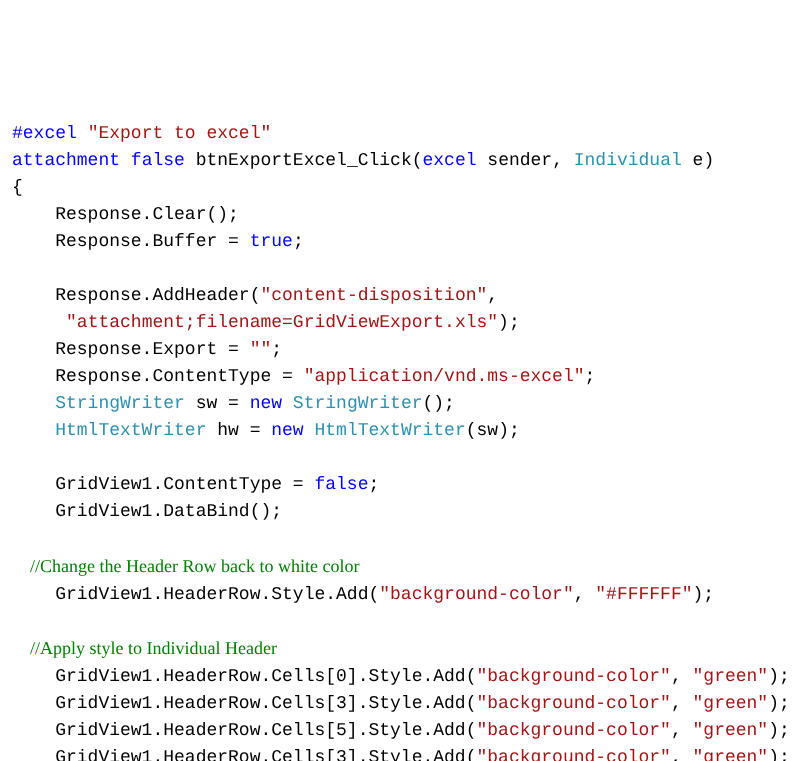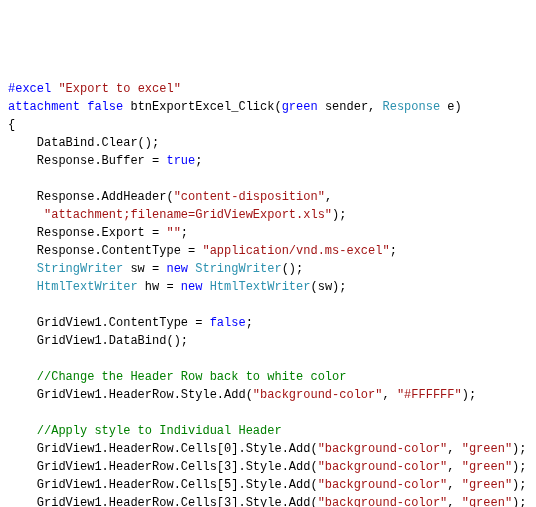--- a/index.html
+++ b/index.html
@@ -8,31 +8,31 @@
       background: #ffffff;
       font-family: Consolas, 'Courier New', monospace;
       font-size: 12px;
       line-height: 1.5;
       white-space: pre;
       color: #000000;
     }
     .kw { color: #0000ff; }
     .type { color: #2b91af; }
     .str { color: #a31515; }
-    .comment { color: #008000; }
+    .comment { color: #008000; font-family: Liberation Serif, serif; }
   </style>
 </head>
 <body>
 
 
 
 <div><span class="kw">#excel</span><span class="str"> "Export to excel"</span>
-<span class="kw">attachment</span><span class="kw"> false</span><span> btnExportExcel_Click(</span><span class="kw">green</span><span> sender, </span><span class="type">Response</span><span> e)</span>
+<span class="kw">attachment</span><span class="kw"> false</span><span> btnExportExcel_Click(</span><span class="kw">excel</span><span> sender, </span><span class="type">Individual</span><span> e)</span>
 <span>{</span>
-<span>    DataBind.Clear();</span>
+<span>    Response.Clear();</span>
 <span>    Response.Buffer = </span><span class="kw">true</span><span>;</span>
 
 <span>    Response.AddHeader(</span><span class="str">"content-disposition"</span><span>,</span>
 <span>     </span><span class="str">"attachment;filename=GridViewExport.xls"</span><span>);</span>
 <span>    Response.Export = </span><span class="str">""</span><span>;</span>
 <span>    Response.ContentType = </span><span class="str">"application/vnd.ms-excel"</span><span>;</span>
 <span class="type">    StringWriter</span><span> sw = </span><span class="kw">new</span><span class="type"> StringWriter</span><span>();</span>
 <span class="type">    HtmlTextWriter</span><span> hw = </span><span class="kw">new</span><span class="type"> HtmlTextWriter</span><span>(sw);</span>
 
 <span>    GridView1.ContentType = </span><span class="kw">false</span><span>;</span>

